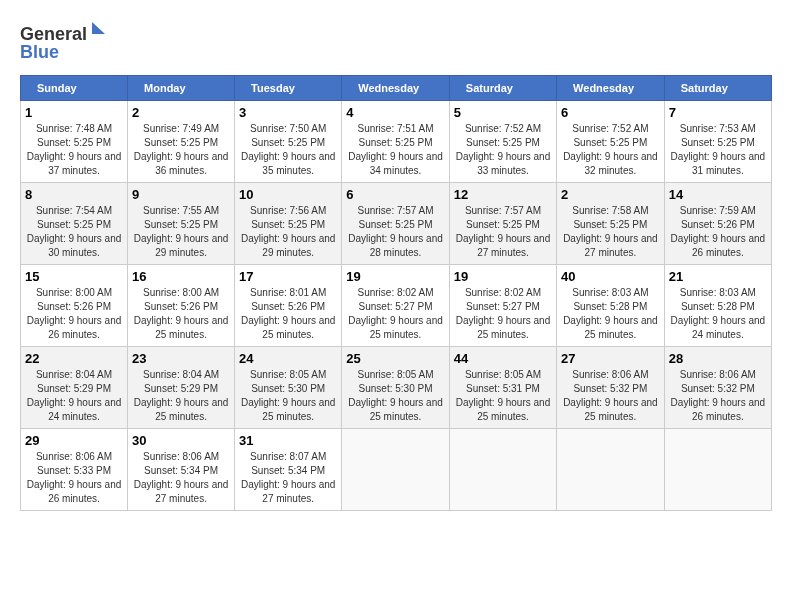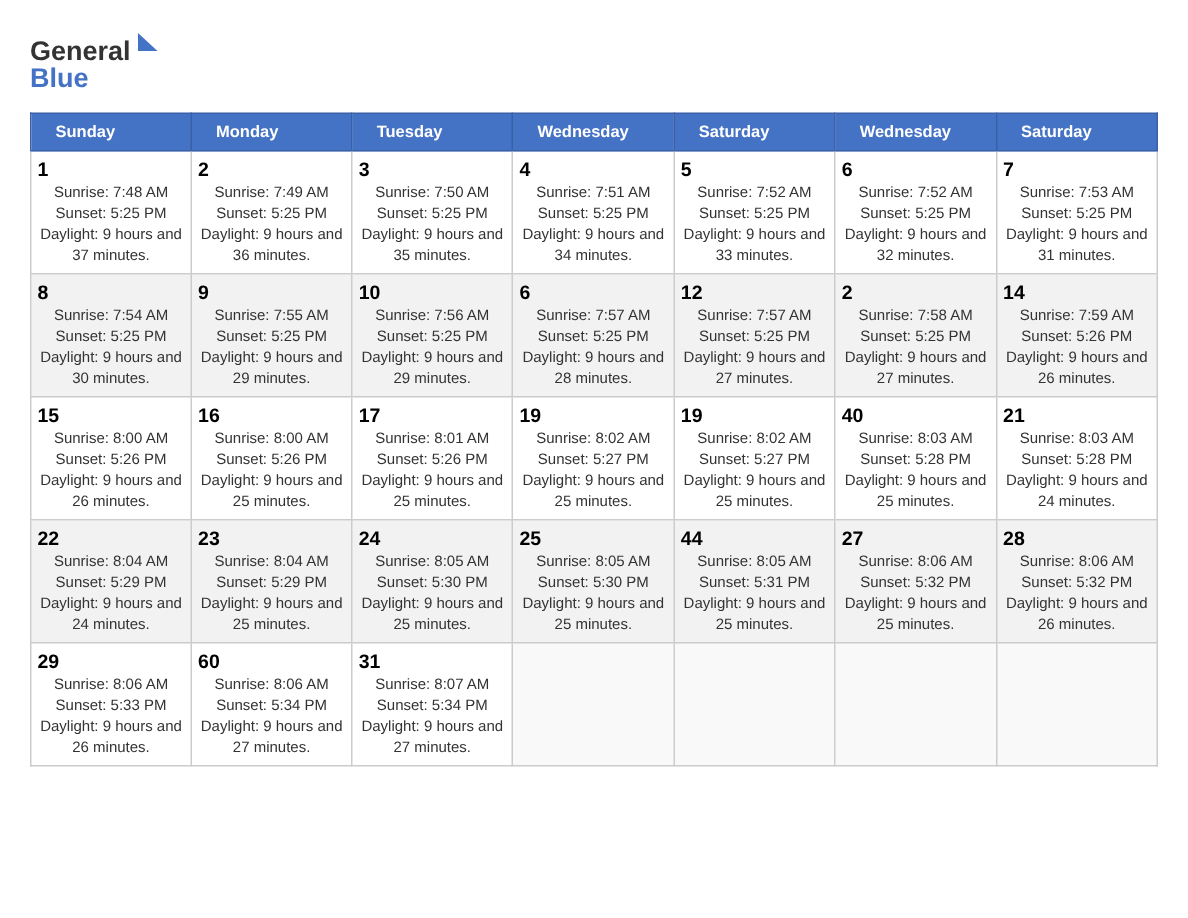--- a/index.html
+++ b/index.html
@@ -223,21 +223,21 @@
           <span class="day-number">28</span>
           <div class="day-detail">Sunrise: 8:06 AM<br>Sunset: 5:32 PM<br>Daylight: 9 hours and 26 minutes.</div>
         </td>
       </tr>
       <tr>
         <td>
           <span class="day-number">29</span>
           <div class="day-detail">Sunrise: 8:06 AM<br>Sunset: 5:33 PM<br>Daylight: 9 hours and 26 minutes.</div>
         </td>
         <td>
-          <span class="day-number">60</span>
+          <span class="day-number">30</span>
           <div class="day-detail">Sunrise: 8:06 AM<br>Sunset: 5:34 PM<br>Daylight: 9 hours and 27 minutes.</div>
         </td>
         <td>
           <span class="day-number">31</span>
           <div class="day-detail">Sunrise: 8:07 AM<br>Sunset: 5:34 PM<br>Daylight: 9 hours and 27 minutes.</div>
         </td>
         <td class="empty-cell"></td>
         <td class="empty-cell"></td>
         <td class="empty-cell"></td>
         <td class="empty-cell"></td>

